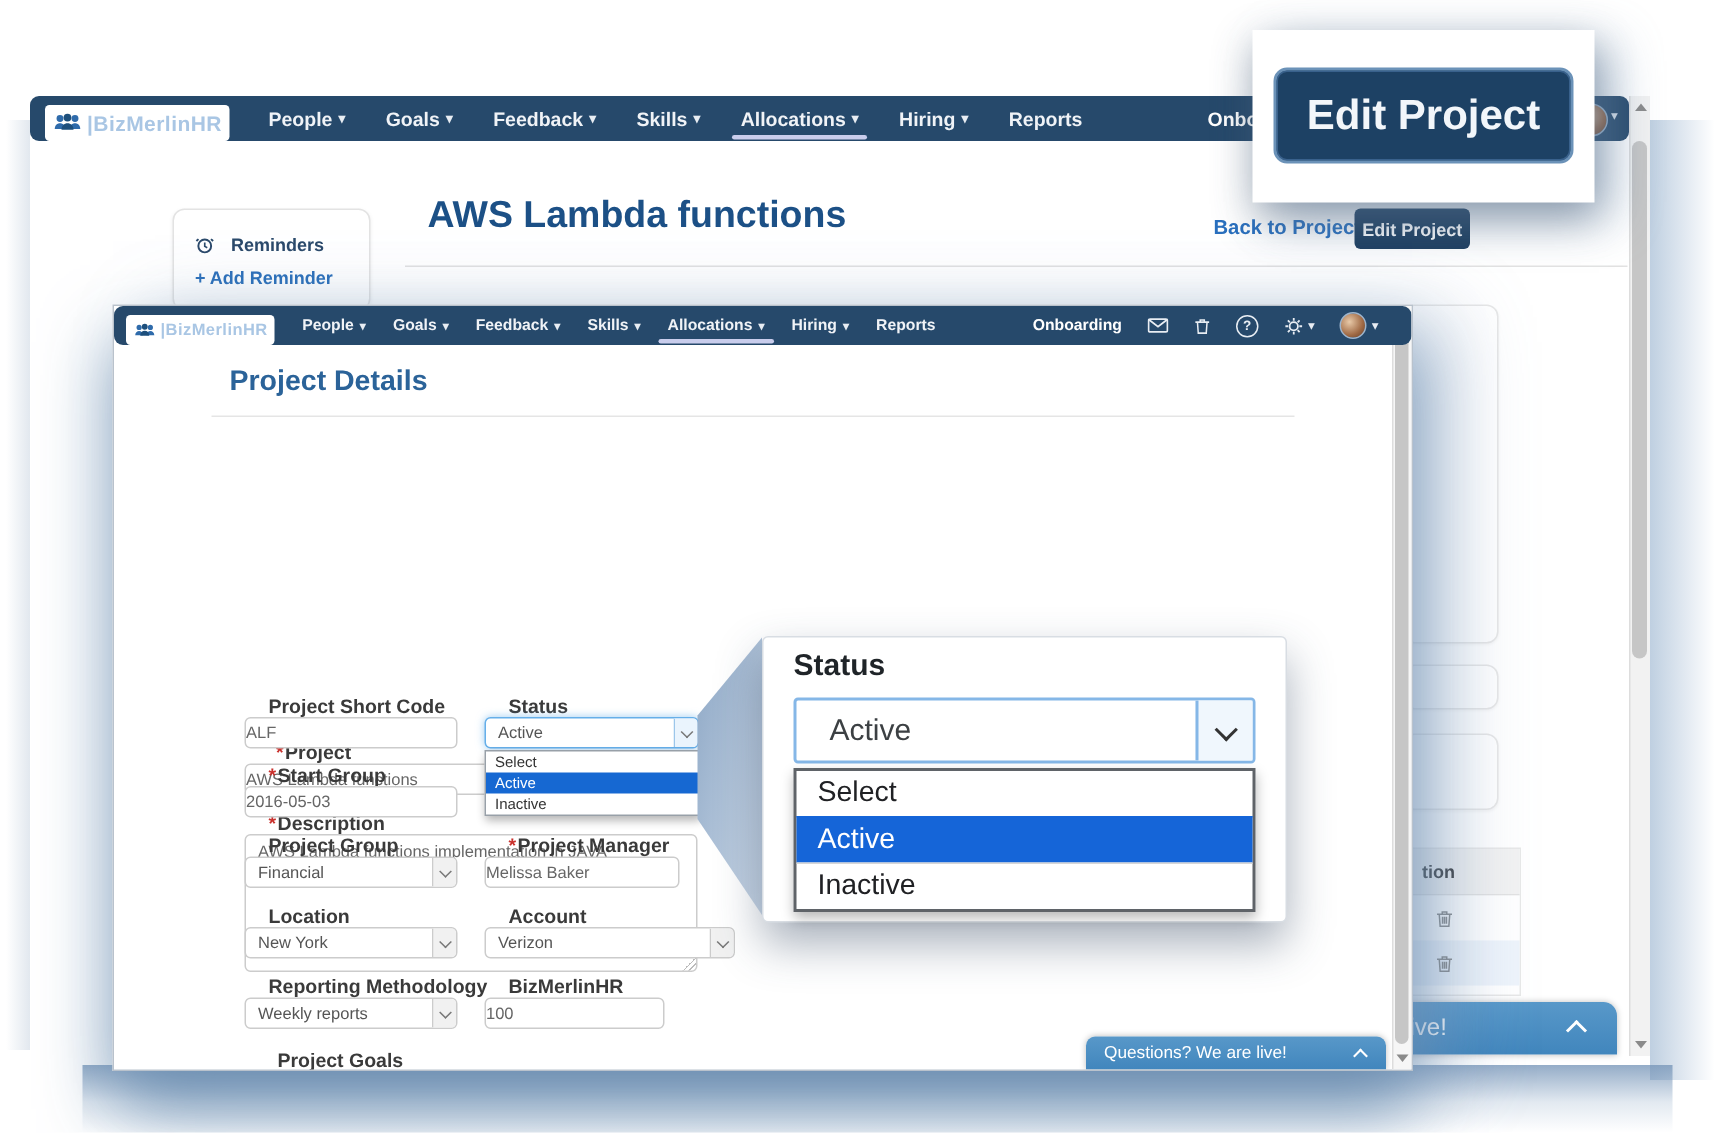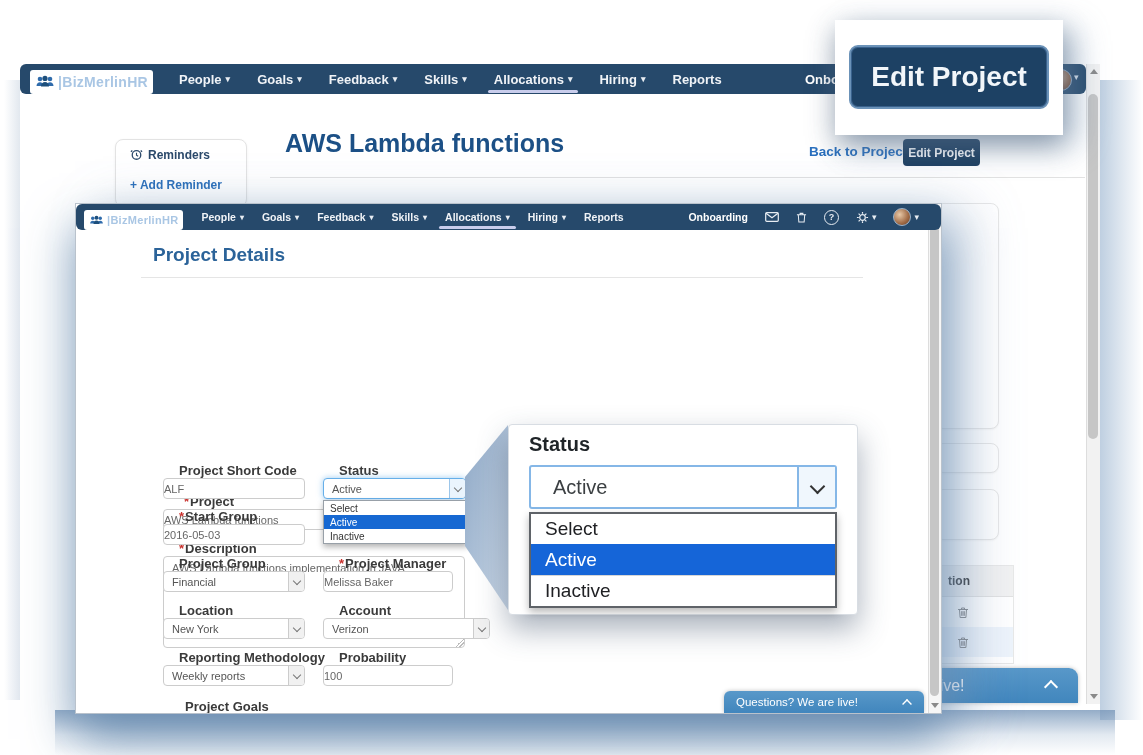--- a/index.html
+++ b/index.html
@@ -45,21 +45,21 @@
   .inner-nav-right{position:absolute;right:22px;top:0;height:26px;display:flex;align-items:center;gap:17px;}
   .onboarding-inner{color:#fff;font-size:10.5px;font-weight:700;}
   .icon-btn{display:flex;align-items:center;gap:3px;cursor:pointer;}
   .help-circle{width:13px;height:13px;border:1.3px solid #e8edf3;border-radius:50%;color:#e8edf3;
     font-size:9px;font-weight:700;display:flex;align-items:center;justify-content:center;}
   .avatar-inner{width:16px;height:16px;}
 
   
   .reminders-card{left:115px;top:139px;width:130px;height:66px;background:#fff;border:1px solid #e3e3e3;
     border-radius:8px;box-shadow:0 1px 3px rgba(0,0,0,.06);z-index:1;}
-  .reminders-row{position:absolute;left:14px;top:8px;display:flex;align-items:flex-start;gap:5px;
+  .reminders-row{position:absolute;left:14px;top:16px;display:flex;align-items:flex-end;gap:11px;
     color:#2c4a6b;font-weight:700;font-size:12px;}
   .add-reminder{position:absolute;left:14px;top:38px;color:#2a6fba;font-weight:700;font-size:12px;cursor:pointer;}
 
   .page-title{left:285px;top:129px;font-size:25px;font-weight:600;color:#1c5086;z-index:1;}
   .back-link{left:809px;top:144px;font-size:13.5px;font-weight:700;color:#2a70bf;z-index:1;cursor:pointer;}
   .edit-btn-main{left:903px;top:139px;width:77px;height:27px;background:#1e3f60;border-radius:4px;
     color:#fff;font-size:12px;font-weight:600;display:flex;align-items:center;justify-content:center;z-index:1;cursor:pointer;}
   .page-hr{left:270px;top:177px;width:815px;border-top:1px solid #e2e2e2;z-index:1;}
 
   
@@ -378,22 +378,22 @@
       </span>
   </div>
 
   <div class="flabel" style="left:87px;top:446px;"><span>Reporting Methodology</span></div>
   <div class="fselect" style="left:87px;top:461px;width:142px;">
     <span class="sel-text">Weekly reports</span>
     <span class="sel-caret-box">
         <span class="chev-down"></span>
       </span>
   </div>
-  <div class="flabel" style="left:247px;top:446px;"><span>Probability</span></div>
-  <input class="finput" style="left: 247px; top: 461px; width: 130px;" value="100">
+  <div class="flabel" style="left:247px;top:446px;"><span>BizMerlinHR</span></div>
+  <input class="finput" style="left: 247px; top: 461px; width: 120px;" value="100">
 
   <div class="flabel" style="left:93px;top:495px;"><span>Project Goals</span></div>
 
   <div class="abs chat-bar chat-bar-inner">
     <span class="chat-text">Questions? We are live!</span>
     <span class="chev-up"></span>
   </div>
 
   <div class="sb-inner">
     <div class="sb-arrow up" style="left:2px;"></div>

